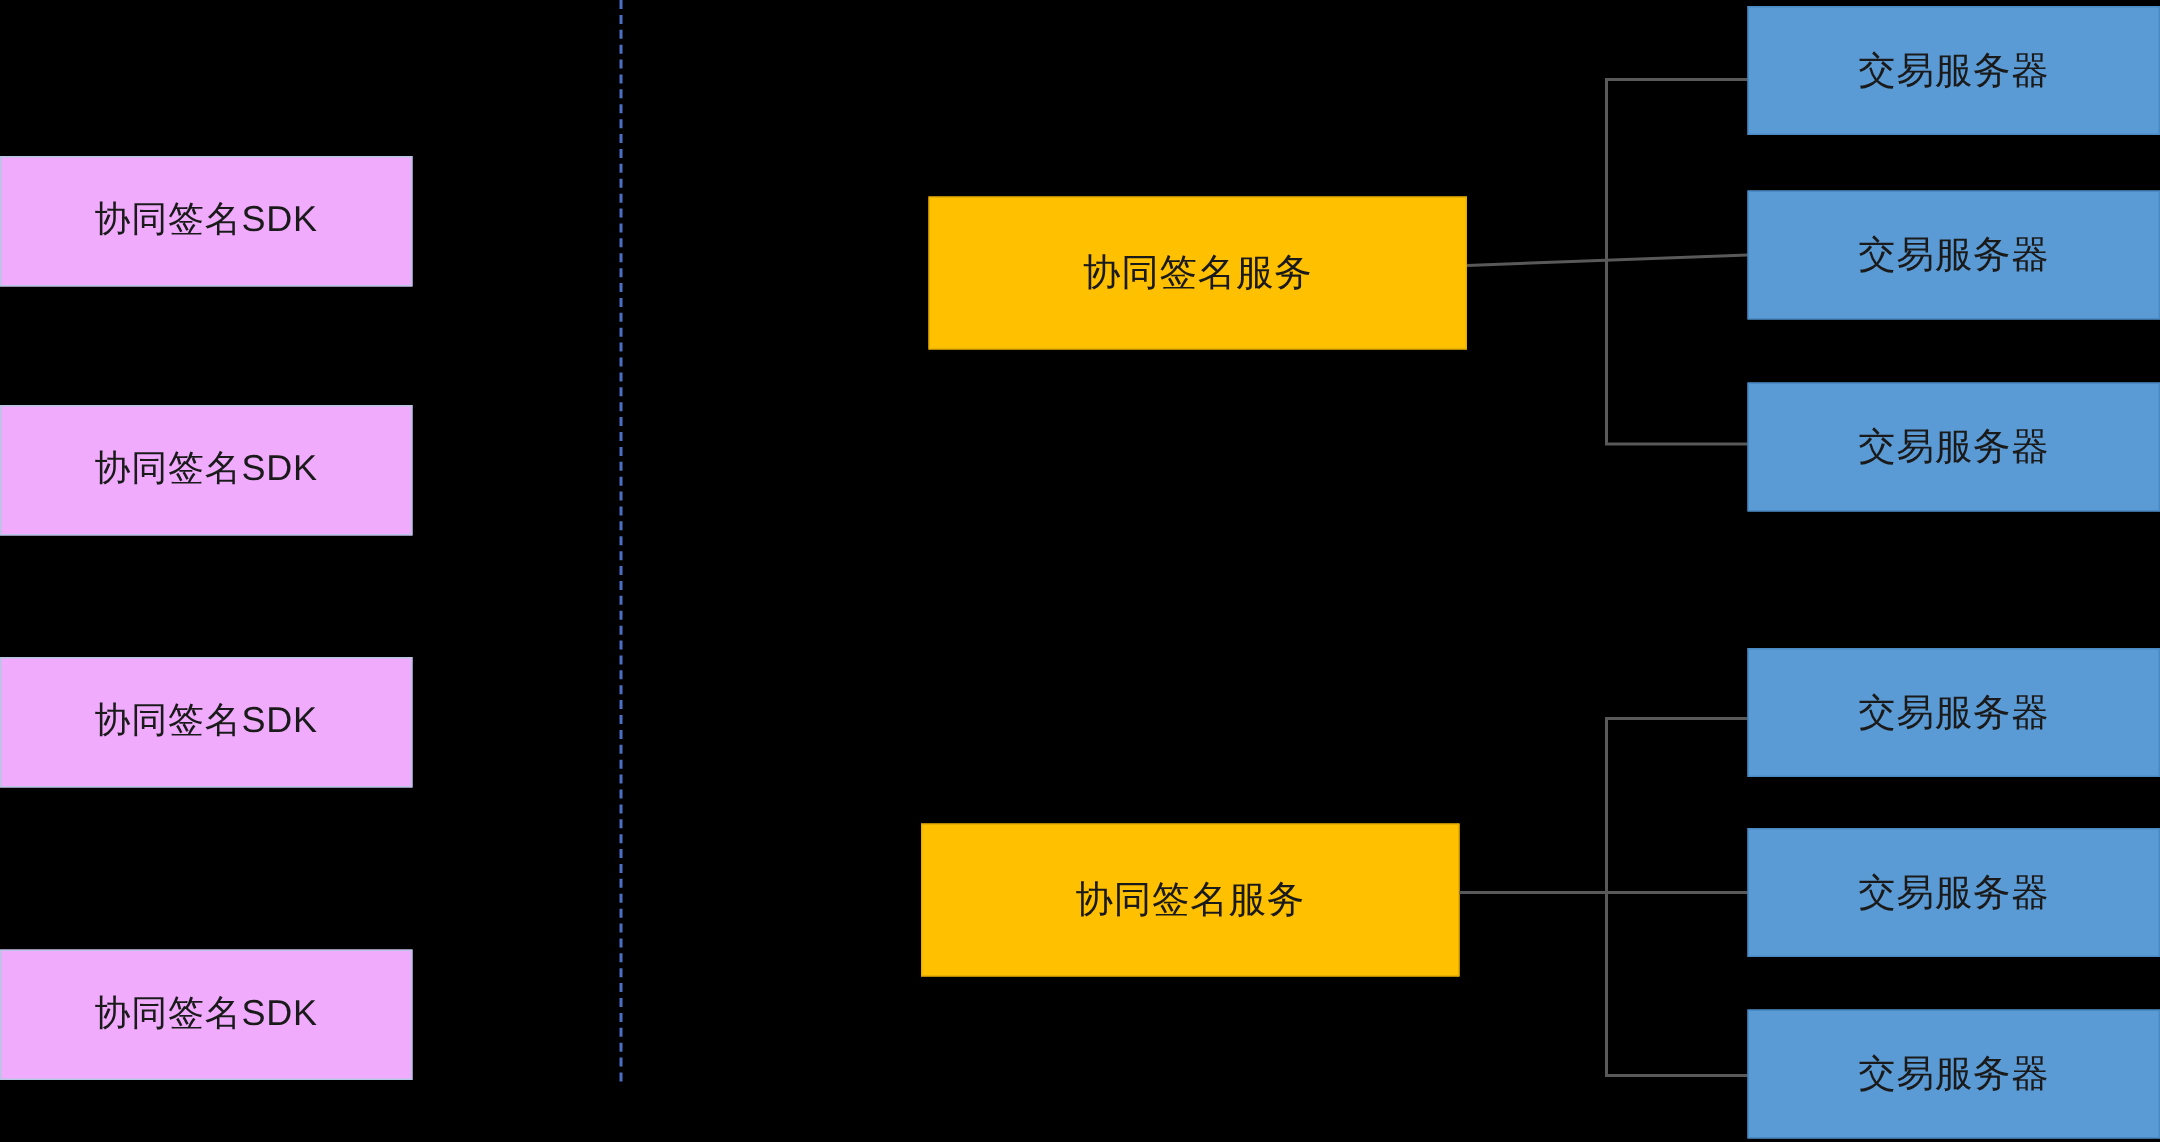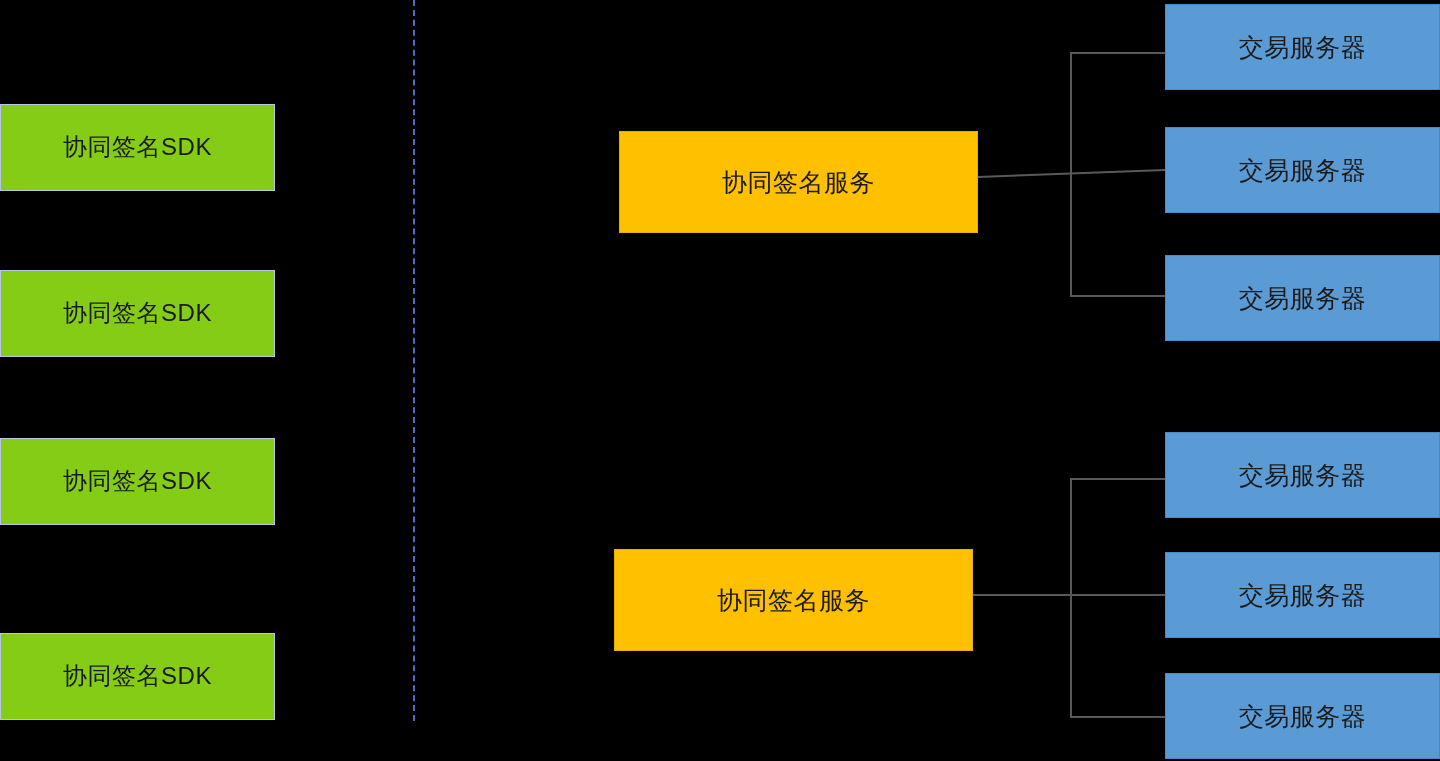--- a/index.html
+++ b/index.html
@@ -22,21 +22,21 @@
     justify-content: center;
     box-sizing: border-box;
     color: #1a1a1a;
     font-size: 25px;
     line-height: 1.2;
     letter-spacing: 0.5px;
     white-space: nowrap;
     user-select: none;
   }
   .node-sdk {
-    background: #84cc16;
+    background: #f0abfc;
     border: 1px solid #b6c6e3;
     width: 275px;
     height: 87px;
     left: 0px;
     font-size: 24px;
   }
   .node-service {
     background: #ffc000;
     border: 1px solid #e8af00;
     width: 359px;

